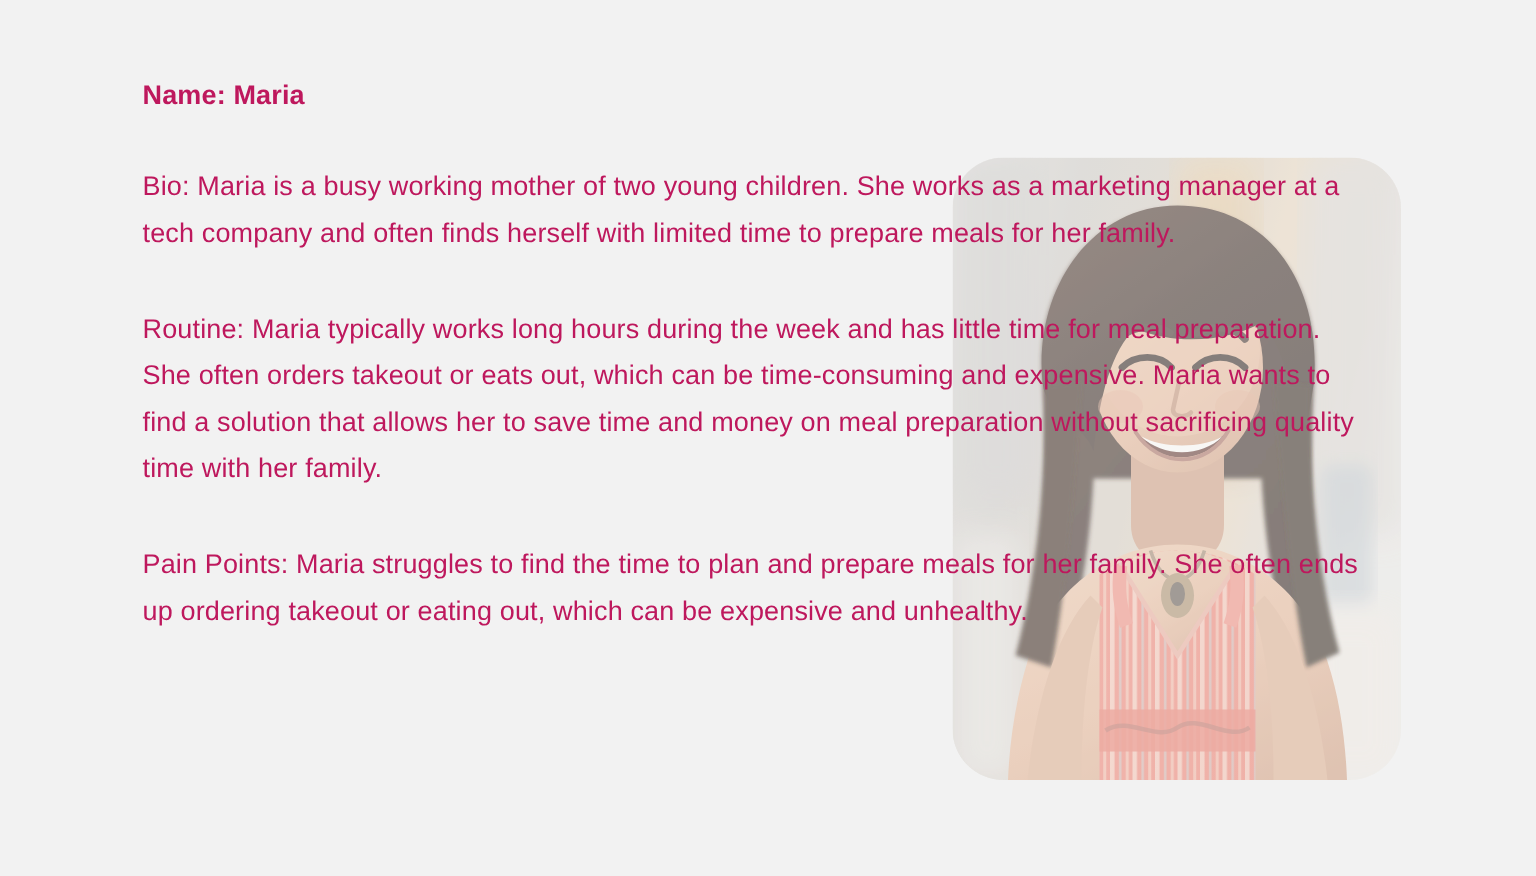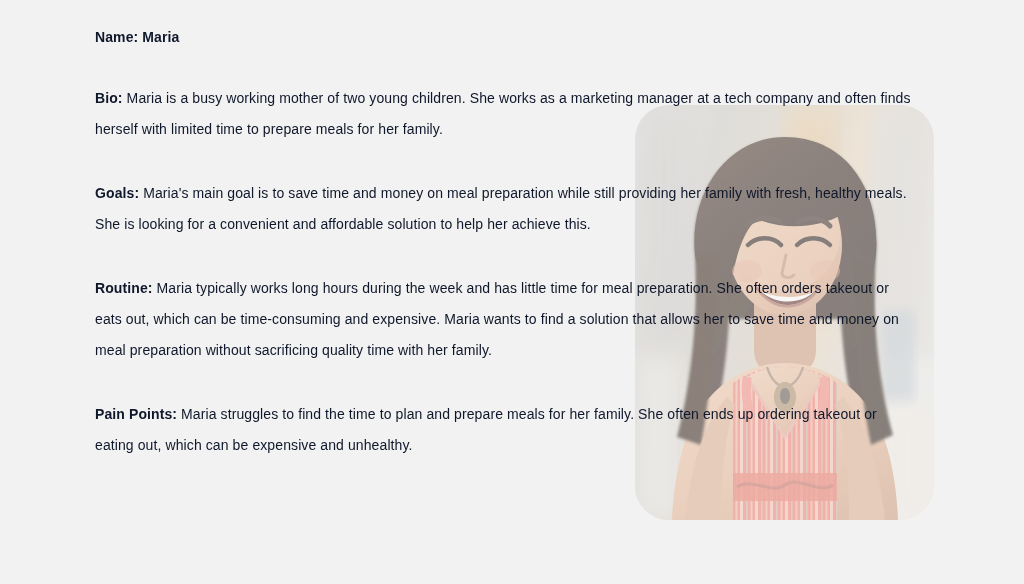--- a/index.html
+++ b/index.html
@@ -35,40 +35,40 @@
   #portrait-svg {
     display: block;
     width: 100%;
     height: 100%;
   }
 
   
   #persona-text {
     position: absolute;
     left: 95px;
-    top: 24px;
+    top: 50px;
     width: 820px;
-    color: #0f172a;
-    font-size: 14px;
+    color: #be185d;
+    font-size: 18px;
     line-height: 31px;
     letter-spacing: 0.1px;
   }
   .persona-title {
     font-weight: 700;
     margin: 0 0 33px 0;
     line-height: 26px;
   }
   .persona-para {
     margin: 0 0 33px 0;
   }
   .persona-para:last-child {
     margin-bottom: 0;
   }
   .field-label {
-    font-weight: 700;
+    font-weight: 400;
   }
 </style>
 </head>
 <body>
 
 <div id="persona-card">
 
   <div id="portrait-wrap">
     <svg id="portrait-svg" viewBox="0 0 299 415" preserveAspectRatio="xMidYMid slice">
       <defs>
@@ -188,23 +188,20 @@
   </div>
 
   <div id="persona-text">
 
     <div class="persona-title">Name: Maria</div>
 
     <p class="persona-para">
       <span class="field-label">Bio:</span><span> Maria is a busy working mother of two young children. She works as a marketing manager at a tech company and often finds herself with limited time to prepare meals for her family.</span>
     </p>
 
-    <p class="persona-para">
-      <span class="field-label">Goals:</span><span> Maria's main goal is to save time and money on meal preparation while still providing her family with fresh, healthy meals. She is looking for a convenient and affordable solution to help her achieve this.</span>
-    </p>
 
     <p class="persona-para">
       <span class="field-label">Routine:</span><span> Maria typically works long hours during the week and has little time for meal preparation. She often orders takeout or eats out, which can be time-consuming and expensive. Maria wants to find a solution that allows her to save time and money on meal preparation without sacrificing quality time with her family.</span>
     </p>
 
     <p class="persona-para">
       <span class="field-label">Pain Points:</span><span> Maria struggles to find the time to plan and prepare meals for her family. She often ends up ordering takeout or eating out, which can be expensive and unhealthy.</span>
     </p>
 
   </div>

